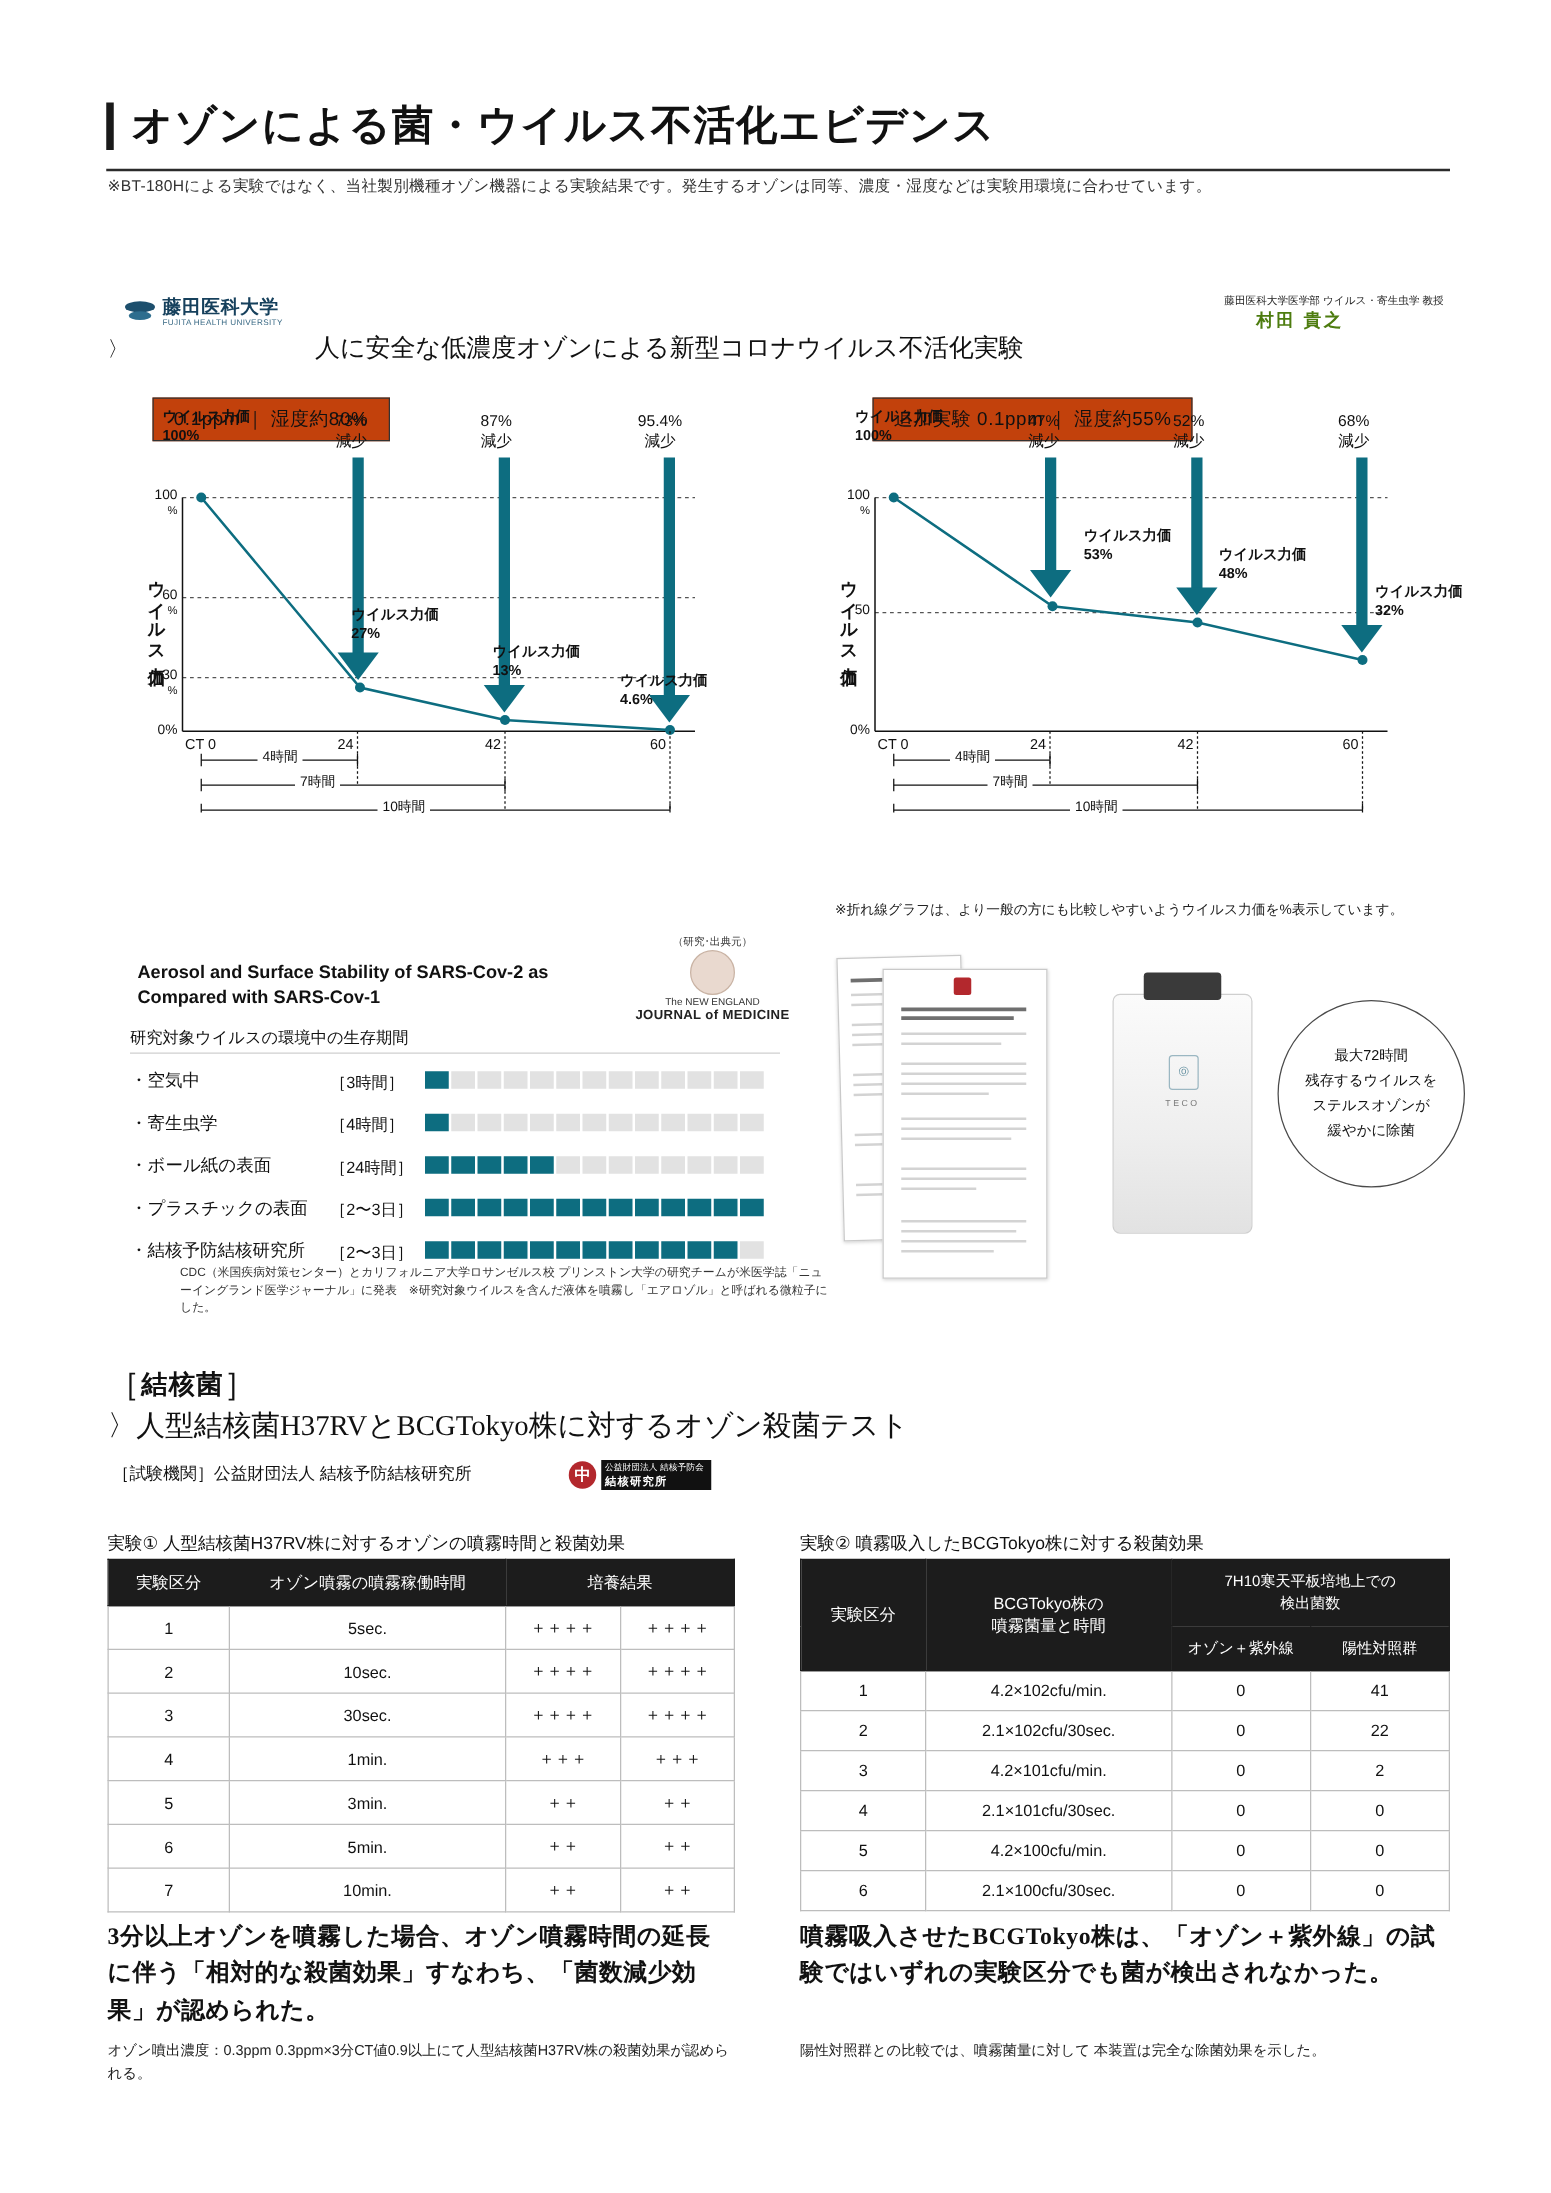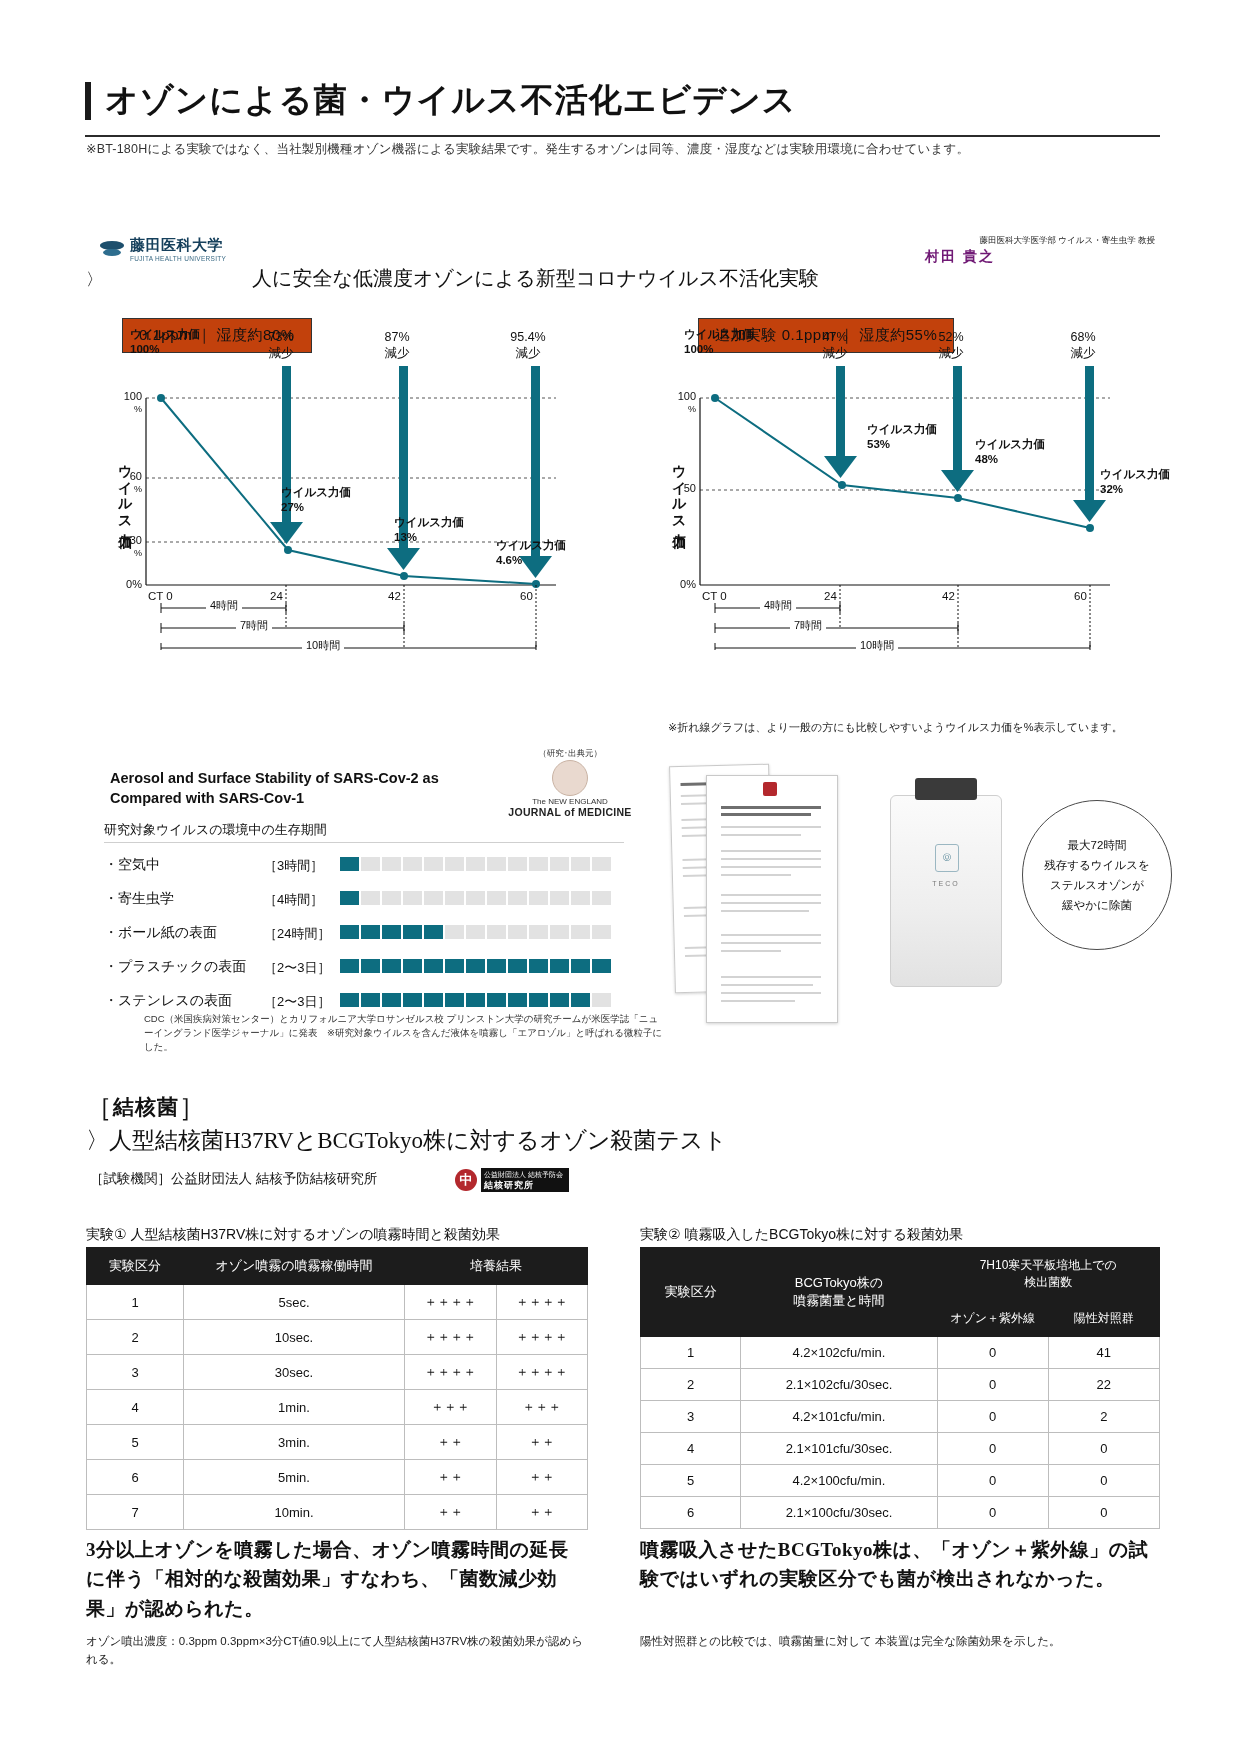--- a/index.html
+++ b/index.html
@@ -47,21 +47,21 @@
     background:#1d4f6d;
   }
   .fujita-logo .ell2{
     position:absolute;left:3px;top:11px;width:18px;height:7px;border-radius:50%;
     background:#2d6d8e;
   }
   .fujita-name{position:absolute;left:130px;top:236px;font-size:15px;font-weight:bold;color:#16405c;letter-spacing:0.5px;}
   .fujita-name small{display:block;font-size:6.5px;font-weight:normal;color:#3a6a85;letter-spacing:0.3px;}
 
   .prof-role{position:absolute;right:86px;top:235px;font-size:8.5px;color:#222;text-align:right;width:230px;}
-  .prof-name{position:absolute;right:86px;top:248px;font-size:14px;font-weight:bold;color:#701a75;text-align:left;width:230px;letter-spacing:2px;}
+  .prof-name{position:absolute;right:86px;top:248px;font-size:14px;font-weight:bold;color:#4d7c0f;text-align:center;width:230px;letter-spacing:2px;}
 
   
   .cond{
     position:absolute;border:1px solid #333;background:#c2410c;
     font-size:15px;padding:7px 16px;color:#111;letter-spacing:0.5px;
     white-space:nowrap;
   }
 
   
   .chart{position:absolute;}
@@ -360,21 +360,21 @@
       <i class="on"></i>
       <i class="on"></i>
       <i class="on"></i>
       <i class="on"></i>
       <i class="on"></i>
       <i class="on"></i>
       <i class="on"></i>
       <i class="on"></i>
   </div>
 
-  <div class="surv-row" style="left:104px;top:992px;">・ステンレスの表面</div>
+  <div class="surv-row" style="left:104px;top:992px;">・結核予防結核研究所</div>
   <div class="surv-br" style="left:264px;top:993px;">［2〜3日］</div>
   <div class="bars" style="left:340px;top:993px;">
     <i class="on"></i>
       <i class="on"></i>
       <i class="on"></i>
       <i class="on"></i>
       <i class="on"></i>
       <i class="on"></i>
       <i class="on"></i>
       <i class="on"></i>

